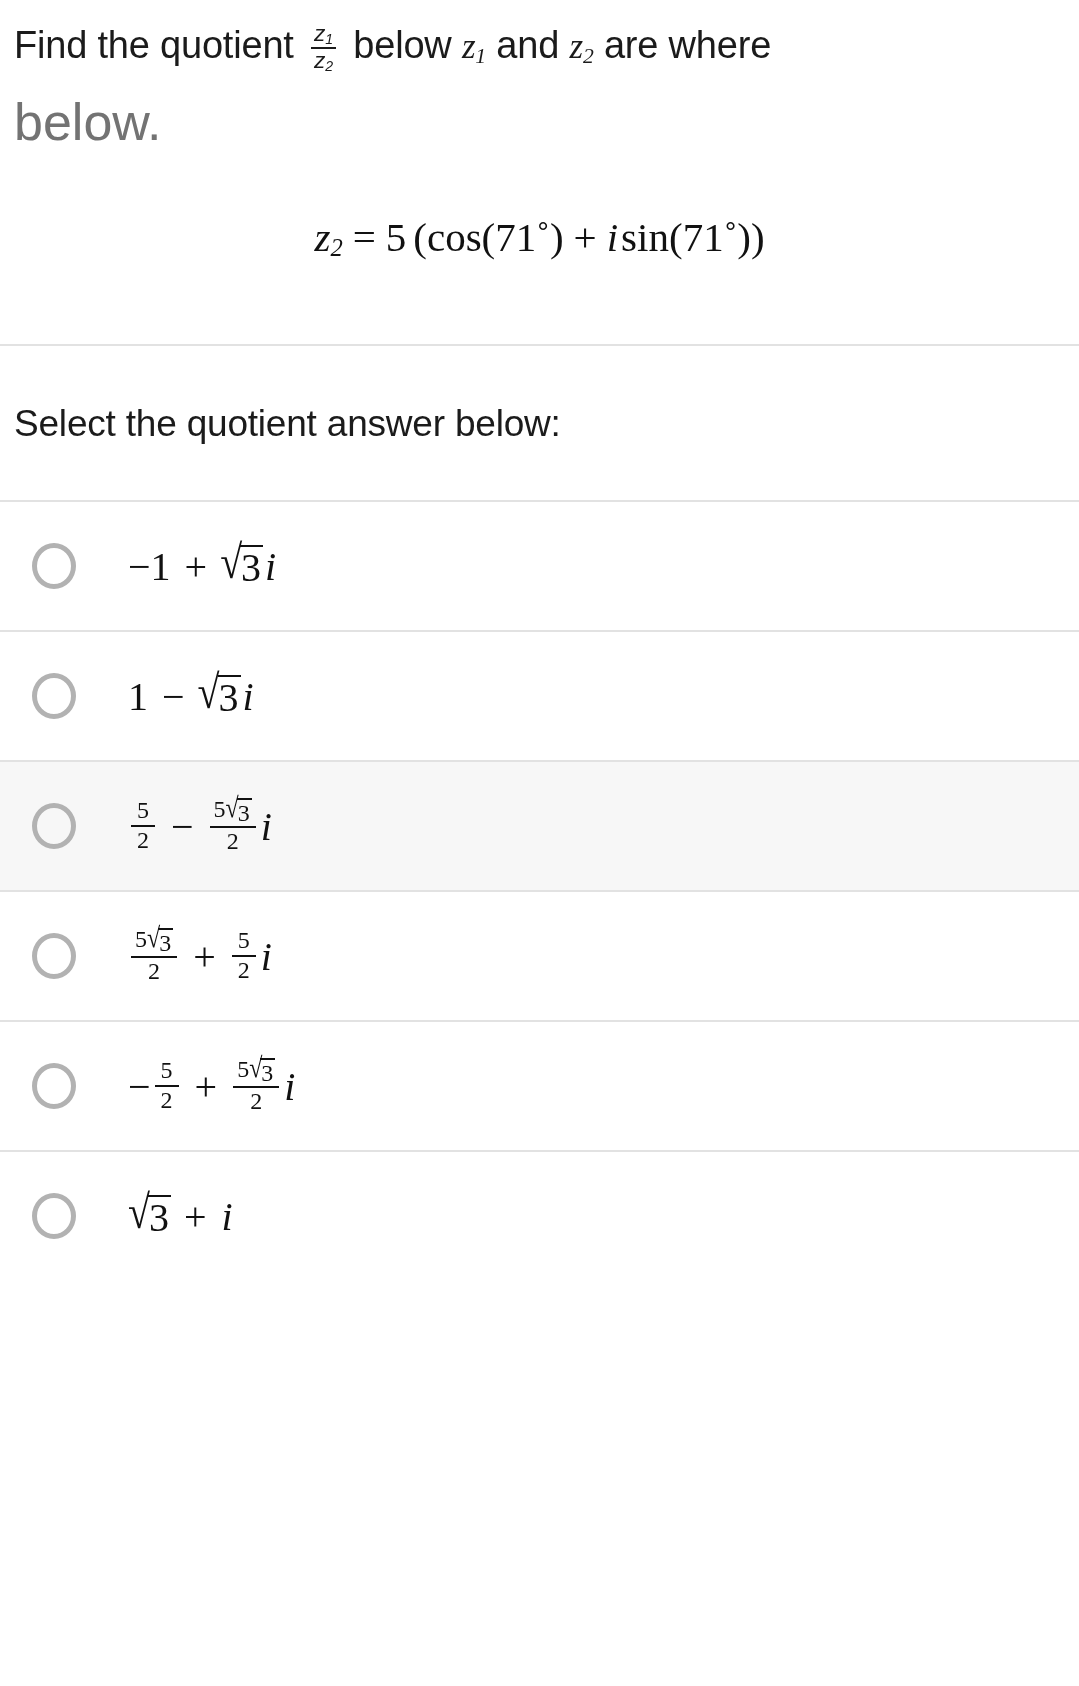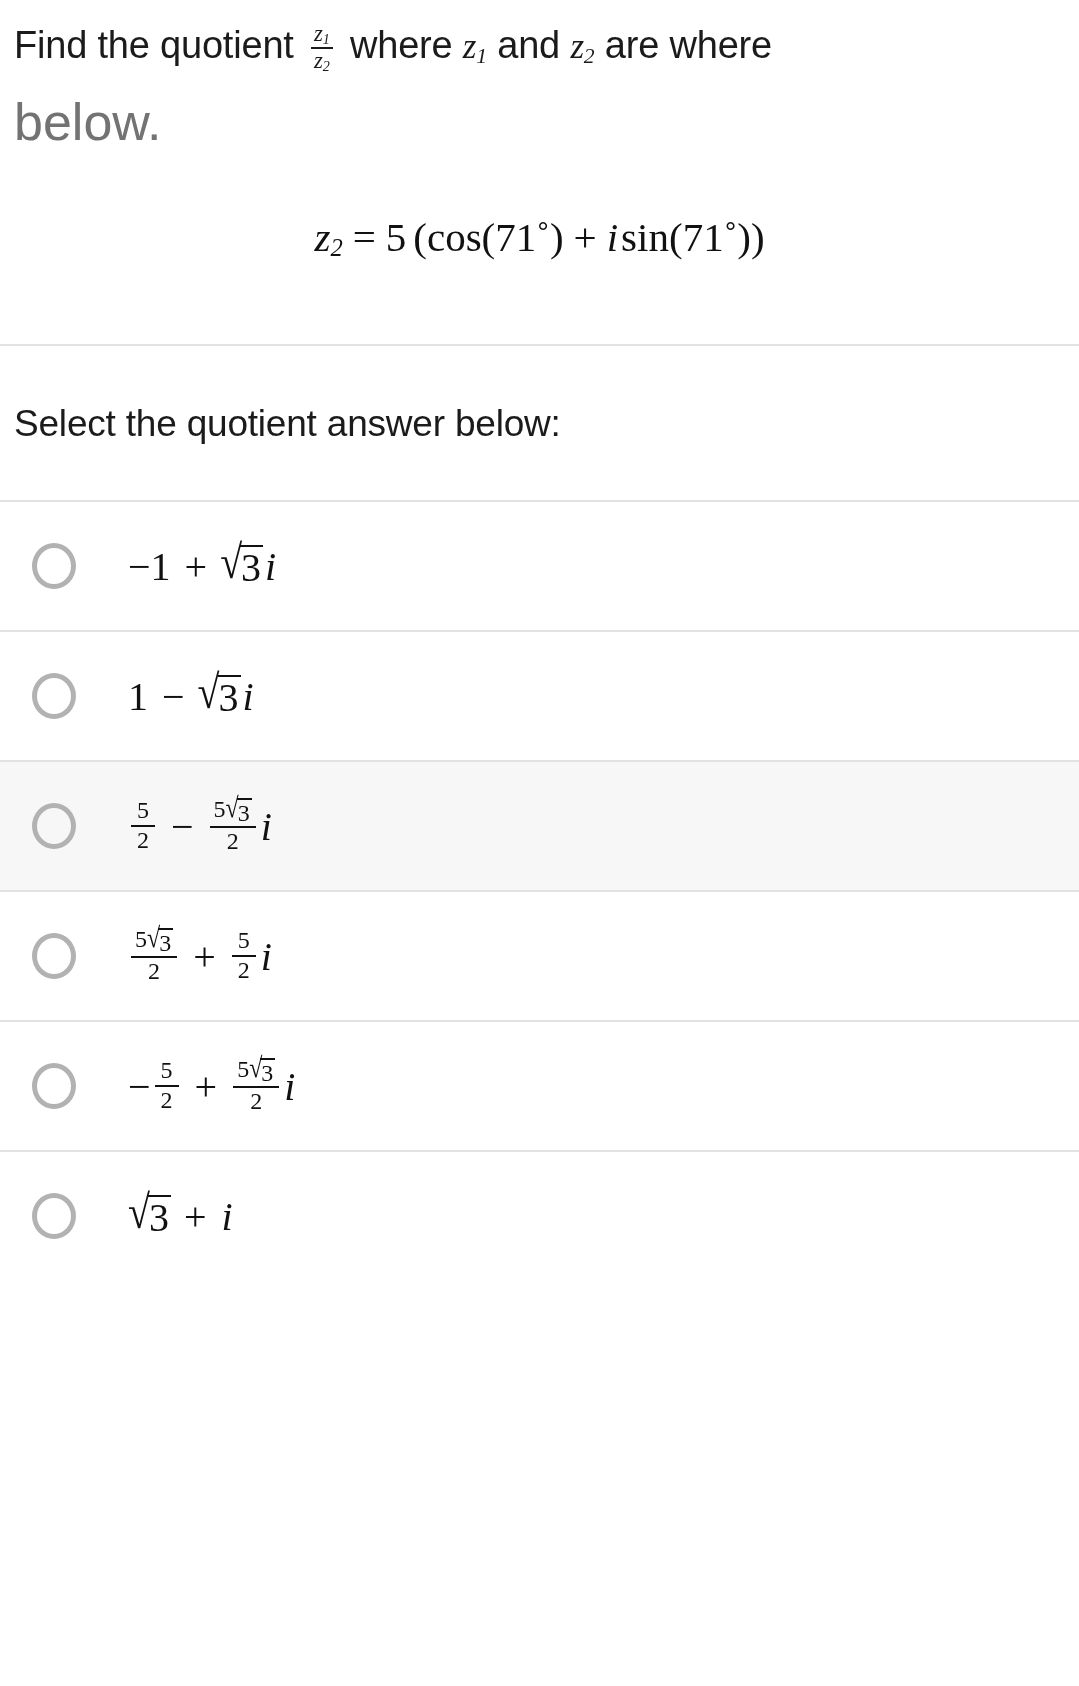--- a/index.html
+++ b/index.html
@@ -36,21 +36,21 @@
     font-size: 52px;
     line-height: 1.45;
     color: #737373;
   }
 
   
   .ifrac {
     display: inline-block;
     vertical-align: -0.42em;
     text-align: center;
-    font-family: Liberation Serif, serif;
+    font-family: Liberation Sans, sans-serif;
     font-style: italic;
     font-size: 0.60em;
     line-height: 1.02;
     margin: 12px 7px;
   }
   .ifrac .num { display: block; padding: 0 3px; }
   .ifrac .den { display: block; padding: 0 3px; border-top: 2px solid #1b1b1b; }
   .ifrac sub, .mvar sub {
     font-size: 0.62em;
     vertical-align: -0.22em;
@@ -168,21 +168,21 @@
 <body>
 
 <div class="page">
 
   <div class="prompt">
     <span>Find the quotient</span>
     <span class="ifrac">
       <span class="num"><span>z</span><sub>1</sub></span>
       <span class="den"><span>z</span><sub>2</sub></span>
     </span>
-    <span>where</span>
+    <span>below</span>
     <span class="mvar"><span>z</span><sub>1</sub></span>
     <span>and</span>
     <span class="mvar"><span>z</span><sub>2</sub></span>
     <span>are where</span>
   </div>
   <div class="prompt-line2">below.</div>
 
   <div class="equations">
 
 

